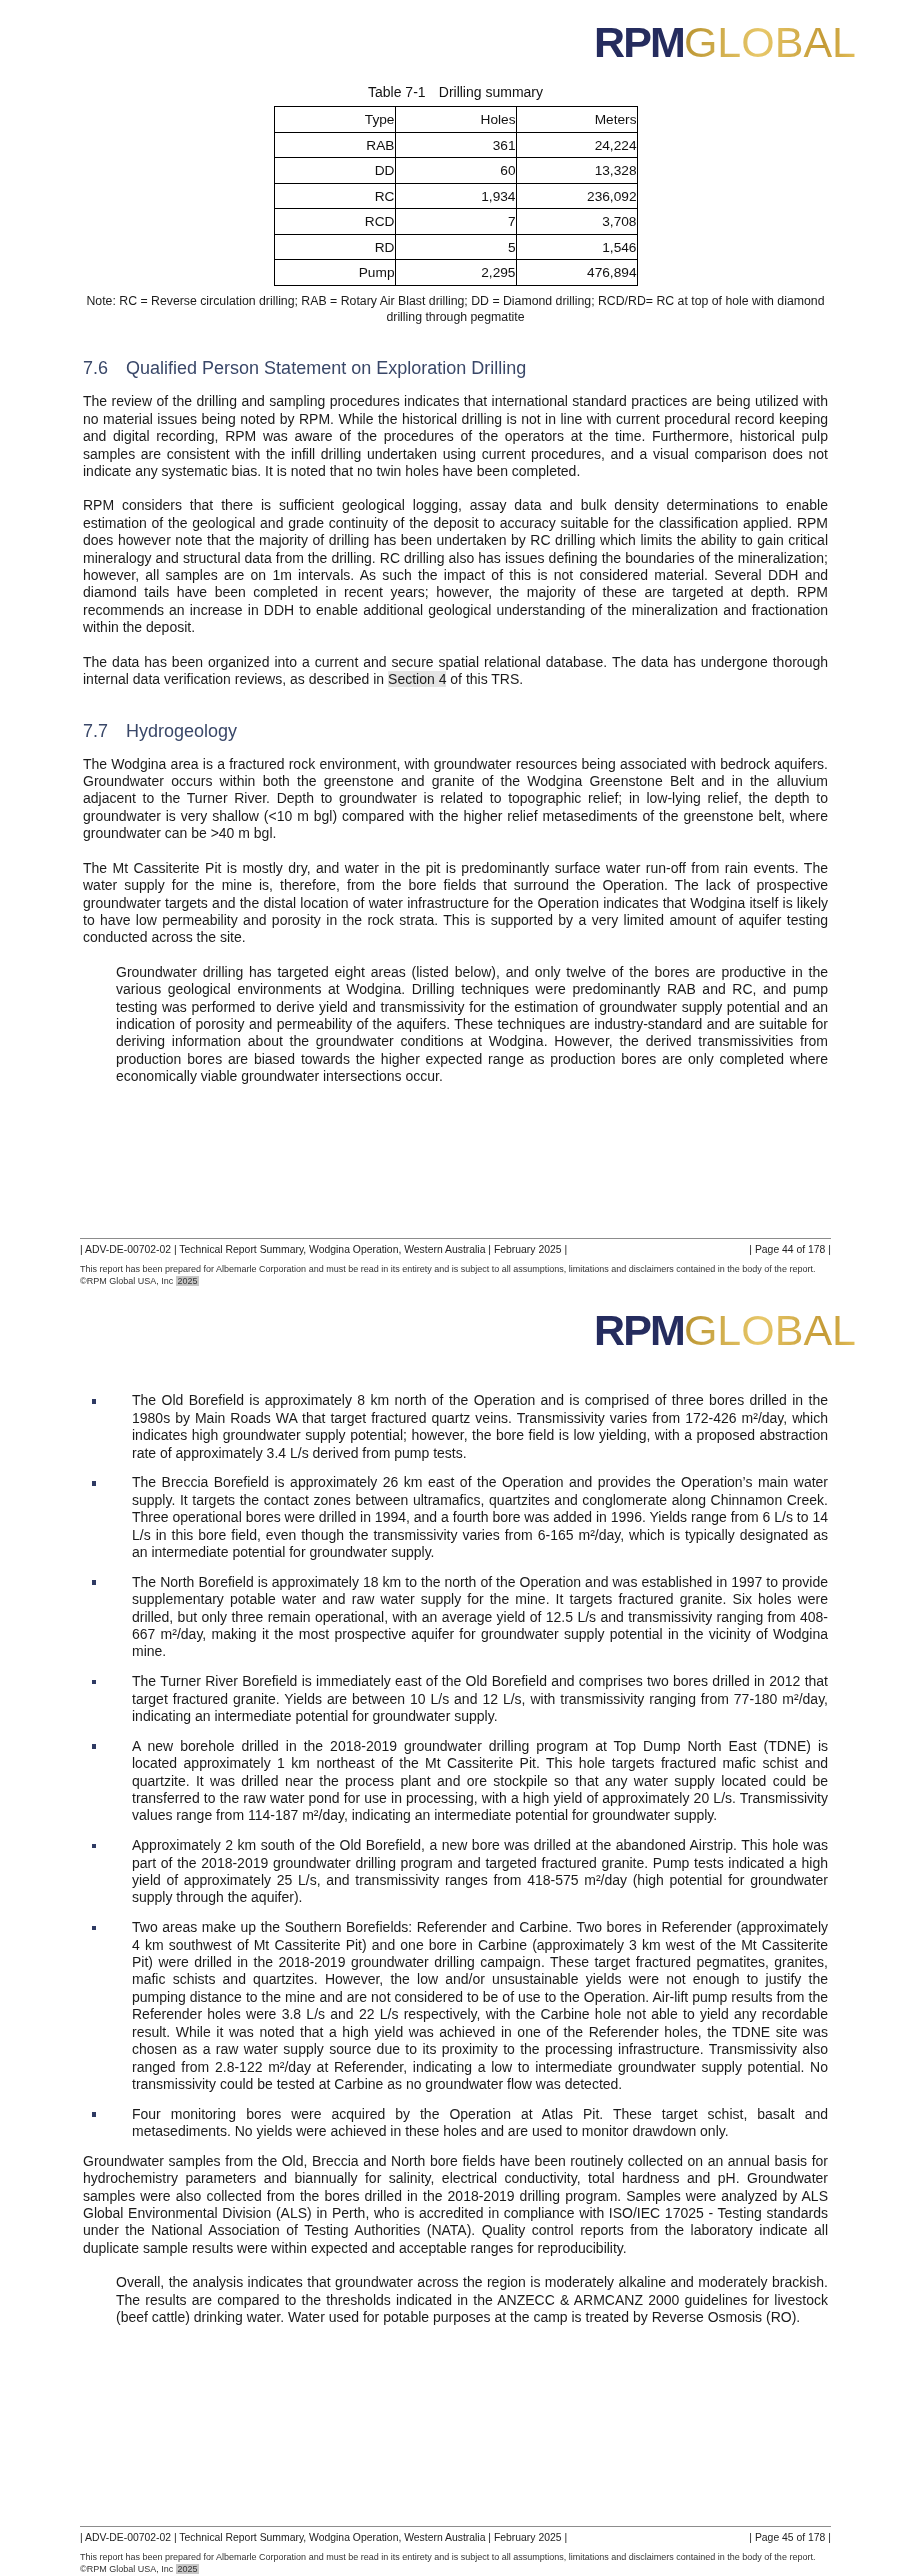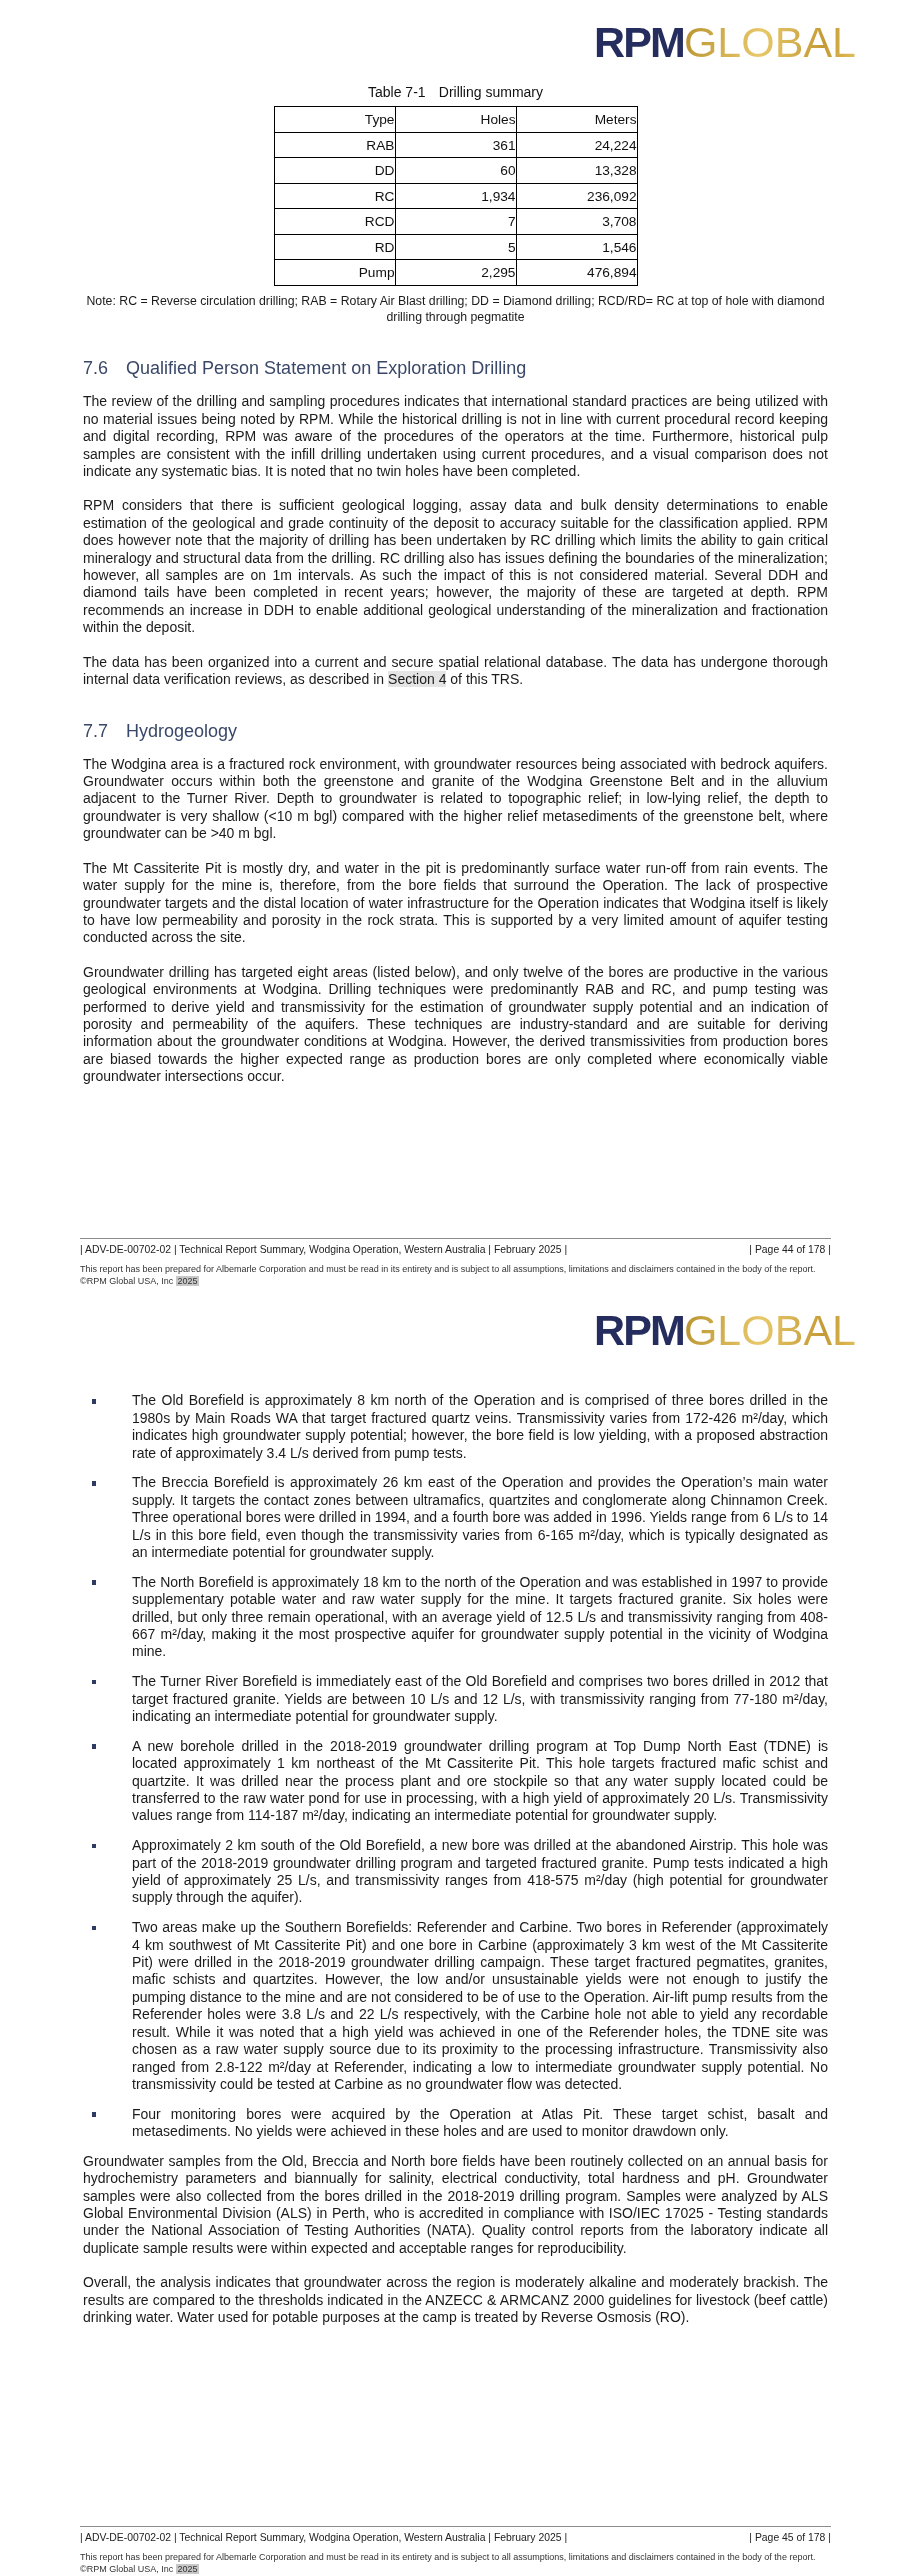--- a/index.html
+++ b/index.html
@@ -22,21 +22,21 @@
       text-align:right; vertical-align:middle; font-size:13.7px; font-weight:normal; padding:0; color:#111; }
   table.drill tr.total-row td { border-top:1.9px solid #000; }
 
   .table-note { text-align:center; font-size:12.3px; line-height:1.3; margin:8.5px auto 0 auto; width:755px; color:#1b1b1b; }
 
   
   .content { margin:0 83px; }
   h2.sec { font-size:18px; font-weight:normal; color:#394768; margin:32px 0 14px 0; }
   h2.sec .sec-num { margin-right:18px; }
   p.body { font-size:14px; line-height:1.245; text-align:justify; margin:0 0 17px 0; }
-  p.body:last-of-type { margin-bottom:0; }
+  p.body:last-of-type { margin-bottom:0;margin-left:33px; }
   .field-shade { background:#e5e5e5; }
 
   
   .bullets { margin-top:26.4px; }
   .bullet { position:relative; padding-left:49px; font-size:14px; line-height:1.245; text-align:justify; margin-bottom:12.3px; }
   .bullet .sq { position:absolute; left:8.5px; top:6.6px; width:4.7px; height:4.7px; background:#2f3a63; }
 
   
   .page-footer { position:absolute; left:80px; right:80px; top:1238px; }
   .footer-rule { border-top:1.9px solid #8c8c8c; margin-bottom:4.7px; }

